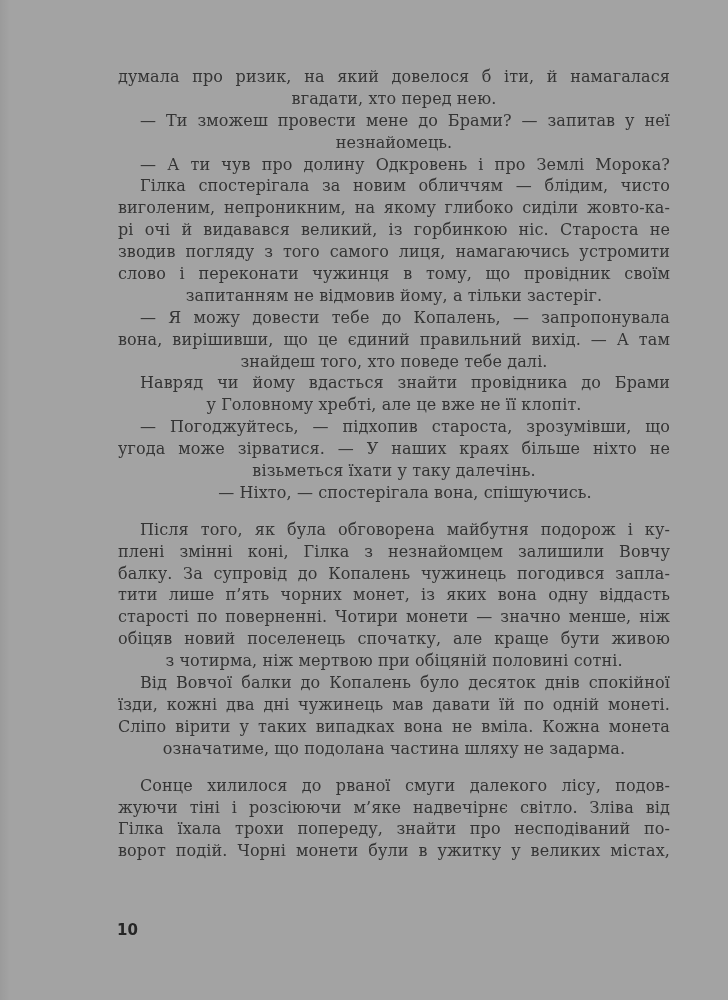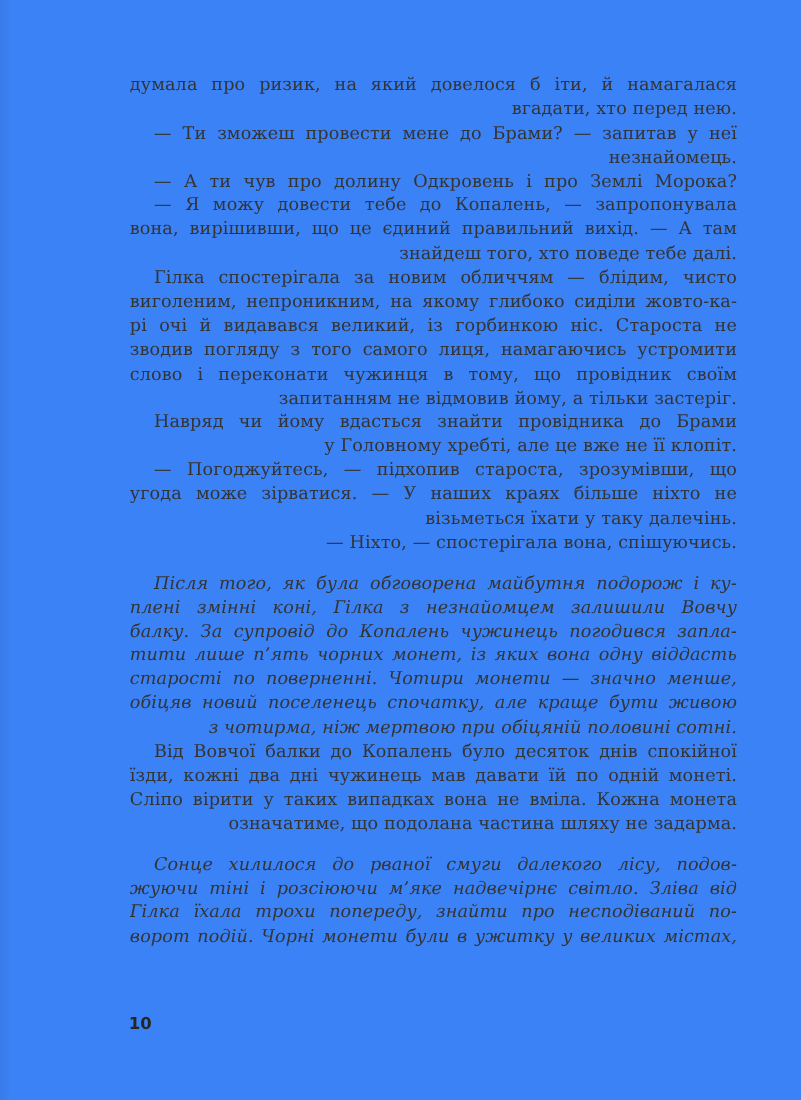--- a/index.html
+++ b/index.html
@@ -25,77 +25,77 @@
     background: linear-gradient(to right, rgba(0,0,0,0.05), rgba(0,0,0,0));
     pointer-events: none;
   }
   .text-block {
     position: absolute;
     left: 118px;
     top: 66px;
     width: 552px;
   }
   .para { margin: 0; }
-  .para.gap { margin-top: 15px; font-style: italic; }
+  .para.gap { margin-top: 15px; }
   .line {
     font-size: 16px;
     line-height: 21.9px;
     height: 21.9px;
     overflow: hidden;
     white-space: normal;
     letter-spacing: 0.1px;
   }
   .line.j {
     text-align: justify;
     text-align-last: justify;
   }
   .line.l {
-    text-align: right;
+    text-align: center;
   }
   .line.ind {
     text-indent: 22px;
   }
   .folio {
     position: absolute;
     left: 117px;
     top: 921px;
     font-family: "DejaVu Sans", "Liberation Sans", sans-serif;
     font-weight: 700;
     font-size: 15px;
     color: #262626;
   }
 </style>
 </head>
 <body>
 
-<div class="page" style="background: #3b82f6; color: rgb(52, 52, 52);">
+<div class="page" style="background: #a3a3a3; color: rgb(52, 52, 52);">
   <div class="text-block">
       <div class="para">
         <div class="line j">думала про ризик, на який довелося б іти, й намагалася</div>
         <div class="line l">вгадати, хто перед нею.</div>
       </div>
       <div class="para">
         <div class="line j ind">— Ти зможеш провести мене до Брами? — запитав у неї</div>
         <div class="line l">незнайомець.</div>
       </div>
       <div class="para">
         <div class="line j ind">— А ти чув про долину Одкровень і про Землі Морока?</div>
       </div>
       <div class="para">
-        <div class="line j ind">— Я можу довести тебе до Копалень, — запропонувала</div>
-        <div class="line j">вона, вирішивши, що це єдиний правильний вихід. — А там</div>
-        <div class="line l">знайдеш того, хто поведе тебе далі.</div>
-      </div>
-      <div class="para">
         <div class="line j ind">Гілка спостерігала за новим обличчям — блідим, чисто</div>
         <div class="line j">виголеним, непроникним, на якому глибоко сиділи жовто-ка-</div>
         <div class="line j">рі очі й видавався великий, із горбинкою ніс. Староста не</div>
         <div class="line j">зводив погляду з того самого лиця, намагаючись устромити</div>
         <div class="line j">слово і переконати чужинця в тому, що провідник своїм</div>
         <div class="line l">запитанням не відмовив йому, а тільки застеріг.</div>
+      </div>
+      <div class="para">
+        <div class="line j ind">— Я можу довести тебе до Копалень, — запропонувала</div>
+        <div class="line j">вона, вирішивши, що це єдиний правильний вихід. — А там</div>
+        <div class="line l">знайдеш того, хто поведе тебе далі.</div>
       </div>
       <div class="para">
         <div class="line j ind">Навряд чи йому вдасться знайти провідника до Брами</div>
         <div class="line l">у Головному хребті, але це вже не її клопіт.</div>
       </div>
       <div class="para">
         <div class="line j ind">— Погоджуйтесь, — підхопив староста, зрозумівши, що</div>
         <div class="line j">угода може зірватися. — У наших краях більше ніхто не</div>
         <div class="line l">візьметься їхати у таку далечінь.</div>
       </div>

